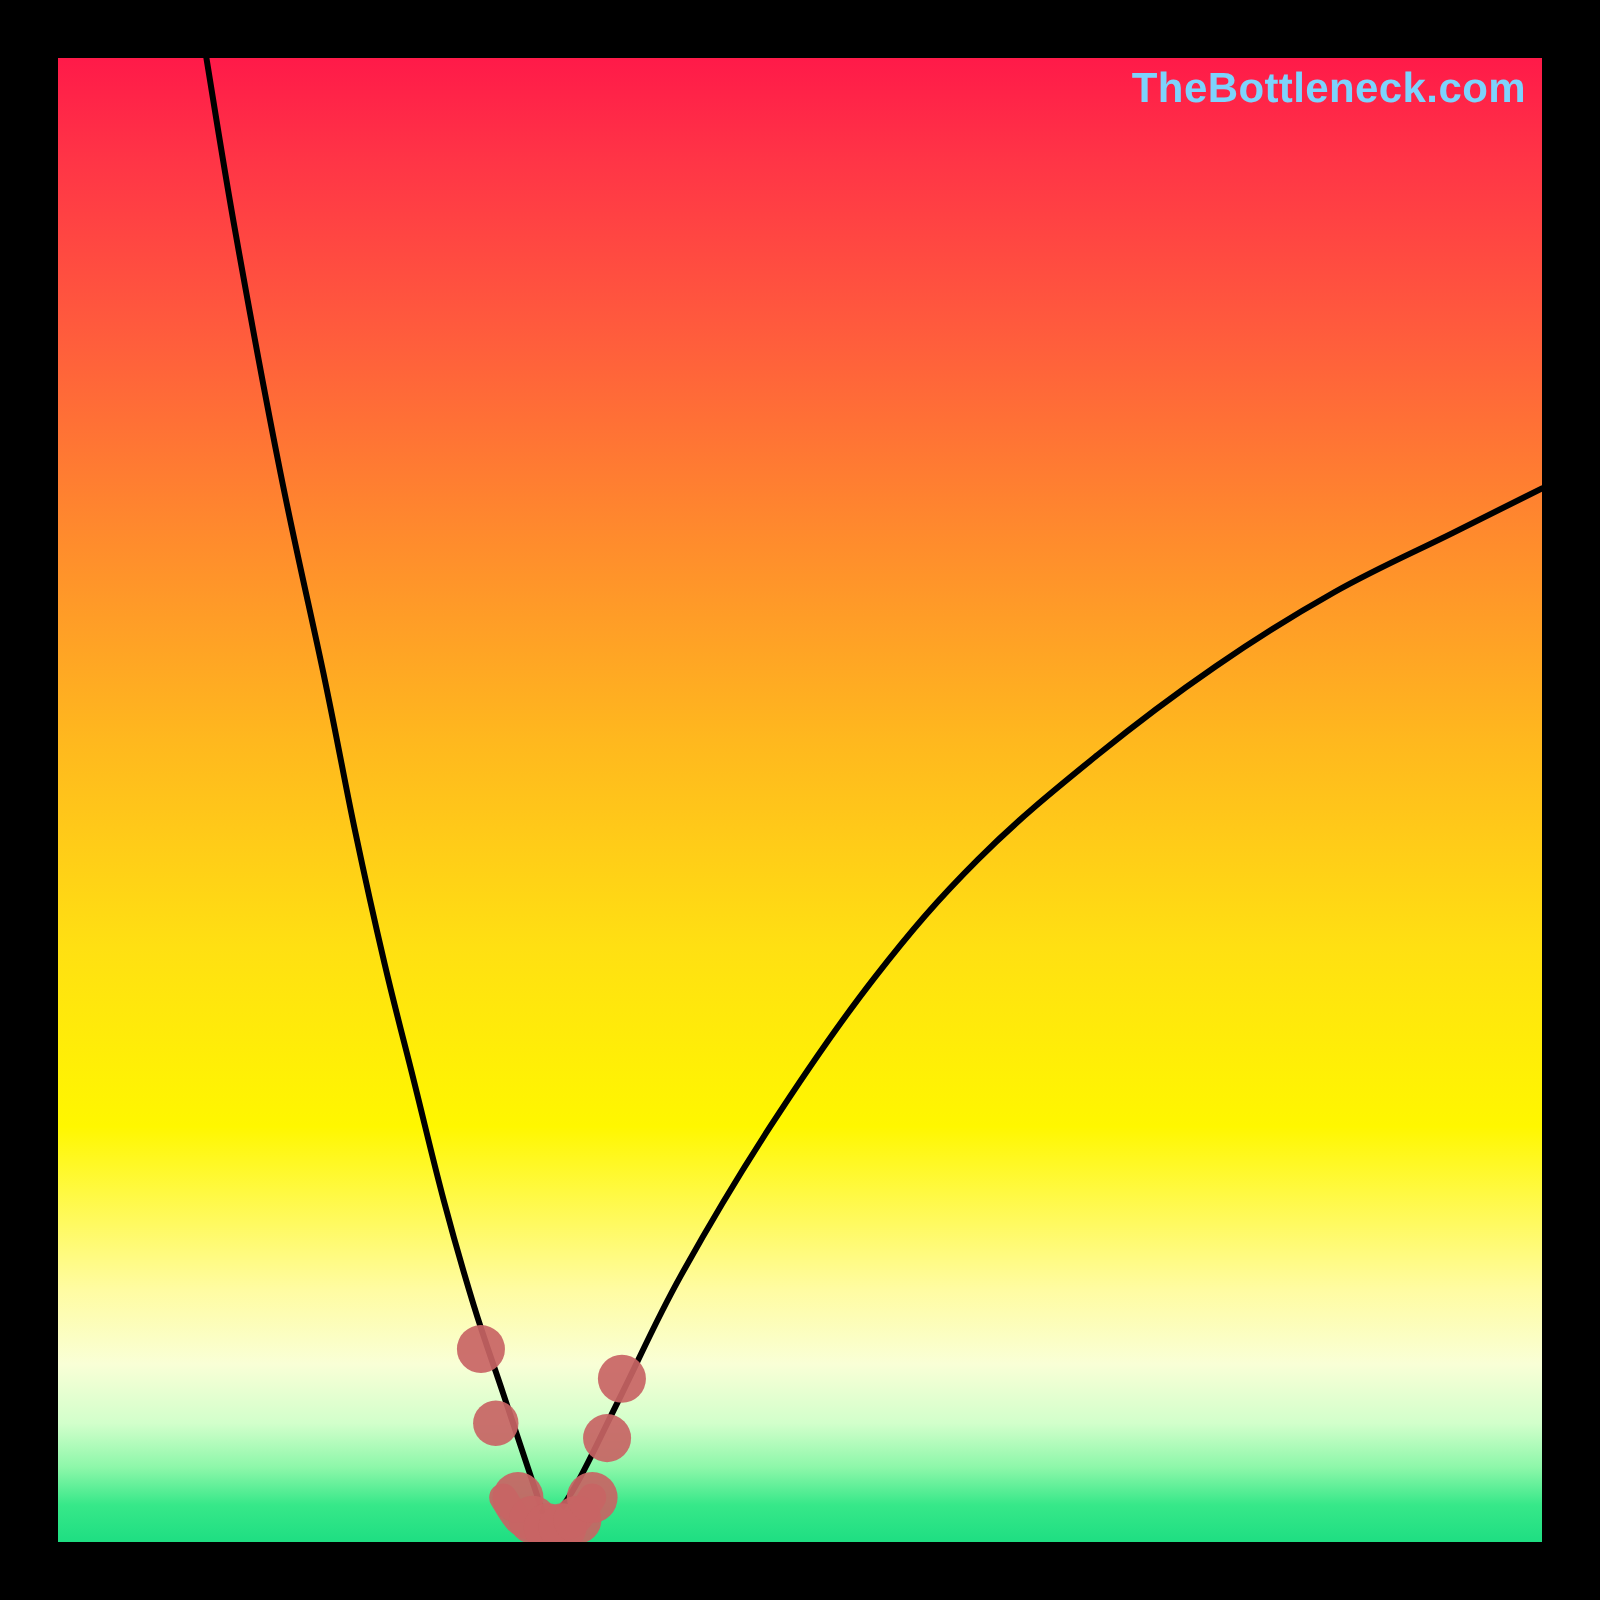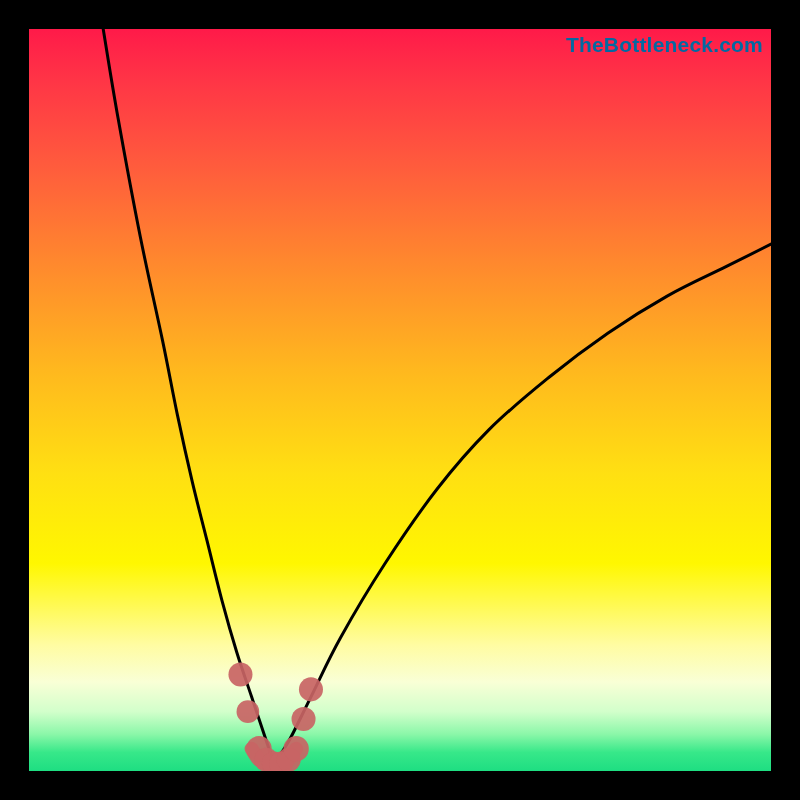--- a/index.html
+++ b/index.html
@@ -49,21 +49,21 @@
       #37e889 97.5%,
       #1ede82 100%
     );
   }
   .watermark {
     position: absolute;
     top: 4px;
     right: 8px;
     font-size: 21px;
     font-weight: 600;
-    color: #0369a1;
+    color: #7dd3fc;
     letter-spacing: 0.2px;
     user-select: none;
   }
   svg.curves {
     position: absolute;
     left: 0;
     top: 0;
     width: 742px;
     height: 742px;
   }

